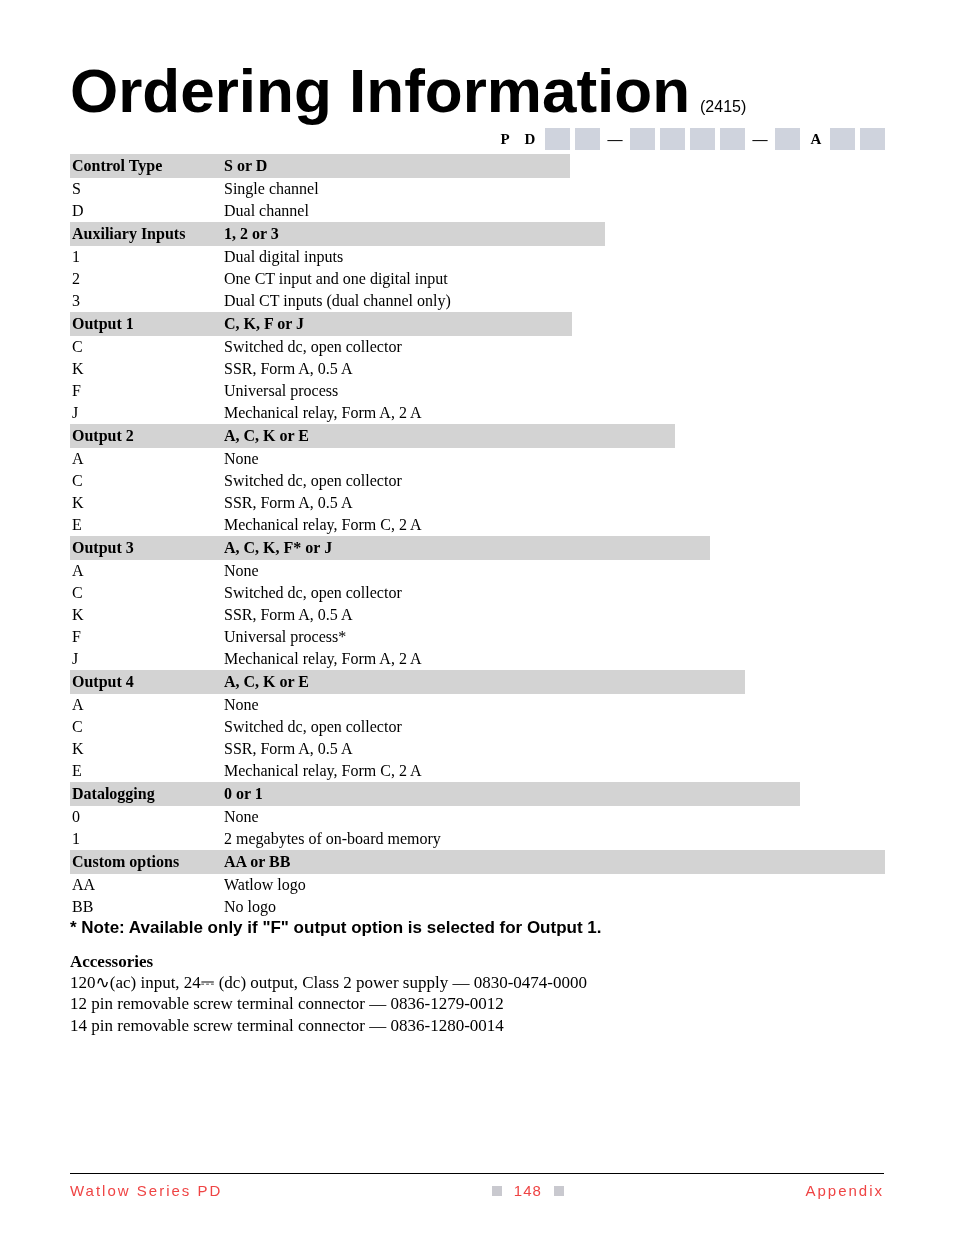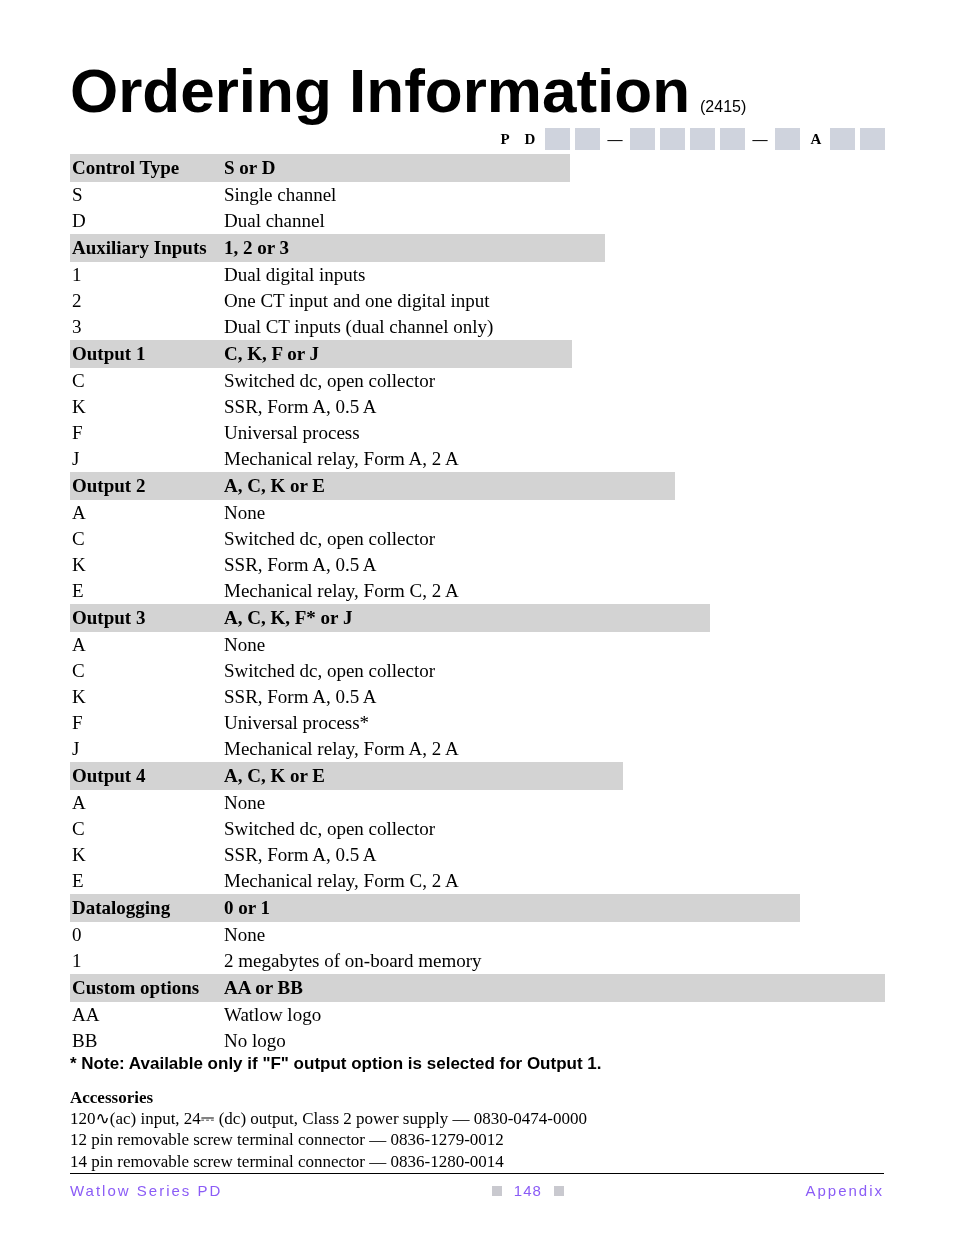--- a/index.html
+++ b/index.html
@@ -56,21 +56,21 @@
     height: 22px;
     font-weight: bold;
     font-size: 15px;
     line-height: 22px;
     text-align: center;
   }
 
   
   .otable {
     width: 815px;
-    font-size: 19px;
+    font-size: 16px;
     font-family: Liberation Serif, serif;
   }
   .section-head {
     background: #d3d3d3;
     display: flex;
   }
   .section-head .col-code,
   .section-head .col-desc {
     font-weight: bold;
     padding: 3px 2px 3px 2px;
@@ -109,42 +109,42 @@
     right: 70px;
     bottom: 36px;
     border-top: 1px solid #000;
     padding-top: 8px;
     display: flex;
     justify-content: space-between;
     align-items: center;
     font-family: Arial, Helvetica, sans-serif;
     font-size: 15px;
     letter-spacing: 2px;
-    color: #8b5cf6;
+    color: #ef4444;
   }
   .footer .center {
     display: flex;
     align-items: center;
     gap: 12px;
     letter-spacing: 1px;
     padding-left: 28px;
   }
   .sq {
     display: inline-block;
     width: 10px; height: 10px;
     background: #c9c9cf;
   }
 
   
   .w0 { width: 500px; }
   .w1 { width: 535px; }
   .w2 { width: 502px; }
   .w3 { width: 605px; }
   .w4 { width: 640px; }
-  .w5 { width: 553px; }
+  .w5 { width: 675px; }
   .w6 { width: 730px; }
   .w7 { width: 815px; }
 </style>
 </head>
 <body>
 
 <div class="page">
 
   <div class="title-line">
     <span class="title">Ordering Information</span>

